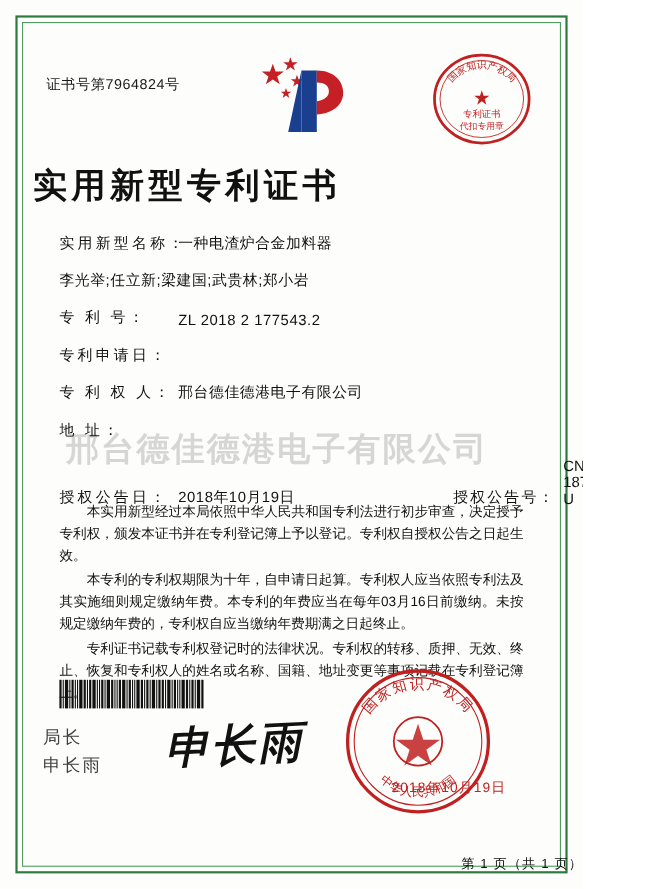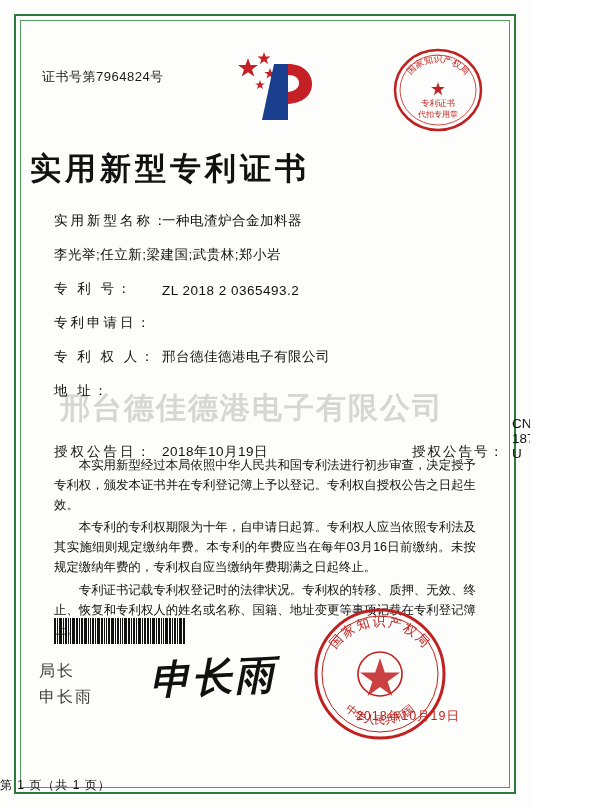--- a/index.html
+++ b/index.html
@@ -191,21 +191,21 @@
     top: 678px;
     font-size: 12.5px;
     color: #c02020;
     letter-spacing: 1px;
   }
   .footer {
     position: absolute;
     left: 0;
     right: 0;
     bottom: 14px;
-    text-align: left;
+    text-align: right;
     font-size: 12px;
     color: #111;
     letter-spacing: 1px;
   }
 </style>
 </head>
 <body>
 
 <div class="page">
   <div class="border-outer"></div>
@@ -248,21 +248,21 @@
     <div class="fields">
       <div class="field-row">
         <div class="field-label">实用新型名称：</div>
         <div class="field-value">一种电渣炉合金加料器</div>
       </div>
       <div class="field-row">
         <div class="field-value">李光举;任立新;梁建国;武贵林;郑小岩</div>
       </div>
       <div class="field-row">
         <div class="field-label">专 利 号：</div>
-        <div class="field-value">ZL 2018 2 0365493.2</div>
+        <div class="field-value">ZL 2018 2 177543.2</div>
       </div>
       <div class="field-row">
         <div class="field-label">专利申请日：</div>
       </div>
       <div class="field-row">
         <div class="field-label">专 利 权 人：</div>
         <div class="field-value">邢台德佳德港电子有限公司</div>
       </div>
       <div class="field-row">
         <div class="field-label">地 址：</div>

